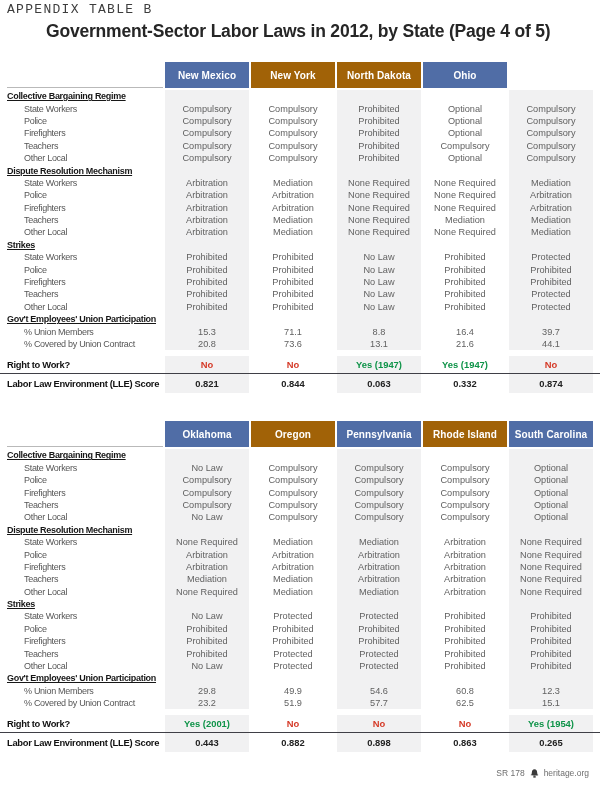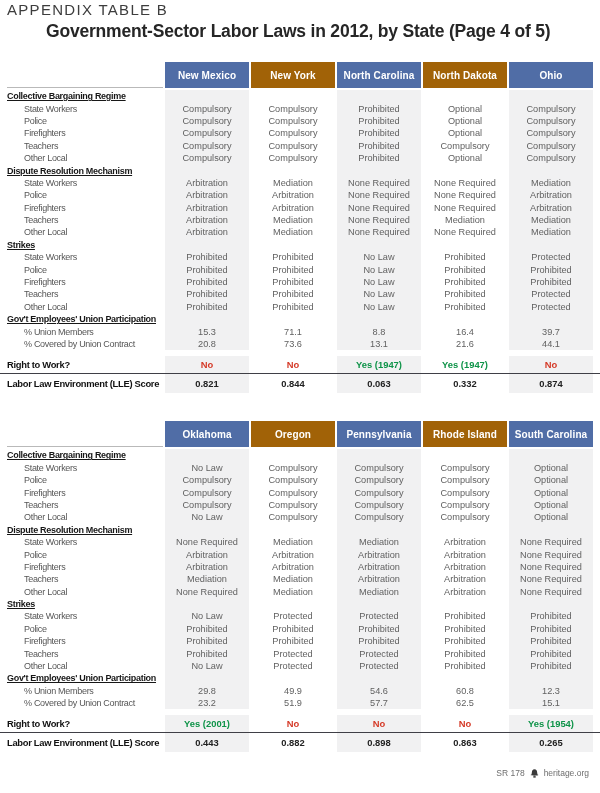--- a/index.html
+++ b/index.html
@@ -2,21 +2,21 @@
 <html><head>
 <meta charset="utf-8">
 <style>
   html,body{margin:0;padding:0;}
   body{
     width:600px;height:793px;position:relative;background:#ffffff;
     font-family:"Liberation Sans",sans-serif;overflow:hidden;
   }
   .page{padding:4px 7px 0 7px;}
   .kicker{
-    font-family:Liberation Sans, sans-serif;font-size:15px;letter-spacing:1.3px;
+    font-family:Liberation Mono, monospace;font-size:13px;letter-spacing:1.3px;
     color:#3d3d3d;line-height:11px;
   }
   .title{
     font-size:17.5px;font-weight:bold;color:#262626;letter-spacing:-0.2px;
     margin-top:6px;line-height:21px;margin-left:39px;
   }
   .tables{margin-top:20px;}
   .tbl{width:586px;}
   .tbl-gap{height:28px;}
   .vgap{height:6px;}
@@ -65,21 +65,20 @@
 
 <div class="page">
   <div class="kicker">APPENDIX TABLE B</div>
   <div class="title">Government-Sector Labor Laws in 2012, by State (Page 4 of 5)</div>
   <div class="tables" id="tables">
       <div class="tbl">
         <div class="hdr-row">
           <div class="hdr-spacer"></div>
           <div class="hdr-cell hd">New Mexico</div>
           <div class="hdr-cell hl">New York</div>
-          <div class="hdr-cell hd">North Carolina</div>
           <div class="hdr-cell hl">North Dakota</div>
           <div class="hdr-cell hd">Ohio</div>
         </div>
         <div class="row">
           <div class="lbl sec">Collective Bargaining Regime</div>
           <div class="cell stripe"></div>
           <div class="cell"></div>
           <div class="cell stripe"></div>
           <div class="cell"></div>
           <div class="cell stripe"></div>

